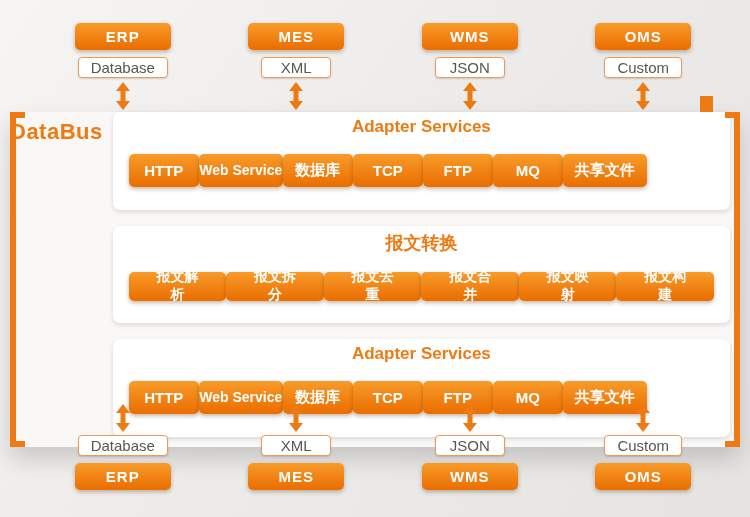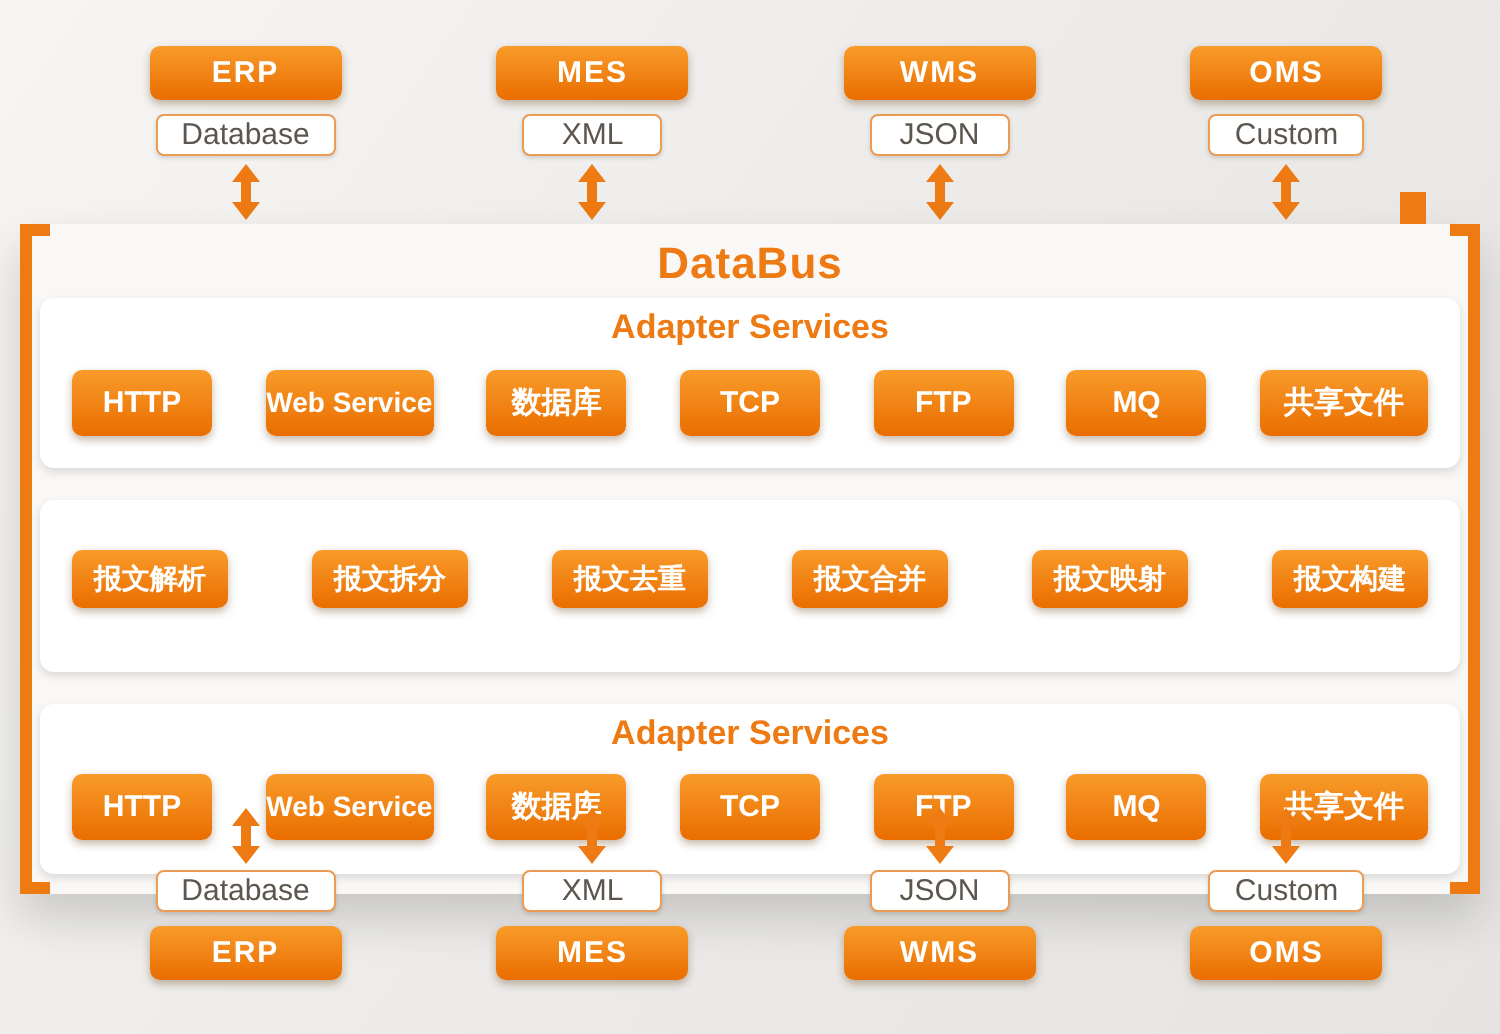--- a/index.html
+++ b/index.html
@@ -43,21 +43,21 @@
   .arrow { color: var(--accent); margin-top: 4px; flex: 0 0 auto; }
   .io-row.bottom .arrow { margin-top: 0; }
   .io-row.bottom .fmt-box { margin-top: 3px; }
   .io-row.bottom .sys-btn { margin-top: 7px; }
 
   
   .bus {
     position: absolute; left: 10px; top: 112px; width: 730px; height: 335px;
     background: #faf8f6;
     box-shadow: 0 12px 22px rgba(0,0,0,.16);
-    display: flex; flex-direction: column; box-sizing: border-box;
+    display: flex; box-sizing: border-box;
   }
   .bracket { position: absolute; top: 0; bottom: 0; width: 15px; box-sizing: border-box; }
   .bracket.left  { left: 0;  border-left: 6px solid var(--accent);  border-top: 6px solid var(--accent); border-bottom: 6px solid var(--accent); }
   .bracket.right { right: 0; border-right: 6px solid var(--accent); border-top: 6px solid var(--accent); border-bottom: 6px solid var(--accent); }
   .corner-tab { position: absolute; right: 27px; top: -16px; width: 13px; height: 16px; background: var(--accent); }
 
   .bus-title {
     height: 37px; line-height: 40px; text-align: center;
     color: var(--accent); font-size: 22px; font-weight: bold; letter-spacing: .5px;
   }
@@ -66,33 +66,33 @@
     flex: 1; background: #fff; border-radius: 7px;
     box-shadow: 0 2px 5px rgba(0,0,0,.13);
     display: flex; flex-direction: column; min-height: 0;
   }
   .section-title {
     text-align: center; color: var(--accent);
     font-size: 17px; font-weight: bold; margin-top: 5px;
   }
   .section.mid .section-title { font-size: 18px; }
   .btn-row {
-    flex: 1; display: flex; align-items: center; justify-content: space-between;
+    flex: 1; display: flex; align-items: center; justify-content: flex-start;
     padding: 2px 16px 8px;
   }
   .svc-btn {
     min-width: 70px; height: 33px; padding: 0 12px; border-radius: 5px;
     background: linear-gradient(180deg, var(--btn-top), var(--btn-bottom));
     color: #fff; font-weight: bold; font-size: 15px;
     display: flex; align-items: center; justify-content: center; text-align: center;
     box-shadow: 0 2px 4px rgba(90, 50, 0, .35);
     box-sizing: border-box; cursor: default;
   }
   .svc-btn.narrow { width: 84px; min-width: 84px; padding: 0 0; font-size: 14px; line-height: 15px; }
-  .section.mid .svc-btn { height: 29px; font-size: 14px; min-width: 78px; padding: 0 10px; }
+  .section.mid .svc-btn { height: 29px; font-size: 14px; min-width: 78px; padding: 0 27px; }
 </style>
 </head>
 <body>
 
 <div class="stage">
 
   <div class="io-row top">
     <div class="io-col">
       <div class="sys-btn">ERP</div>
       <div class="fmt-box">Database</div>
@@ -139,20 +139,21 @@
           <div class="svc-btn narrow">Web Service</div>
           <div class="svc-btn">数据库</div>
           <div class="svc-btn">TCP</div>
           <div class="svc-btn">FTP</div>
           <div class="svc-btn">MQ</div>
           <div class="svc-btn">共享文件</div>
         </div>
       </div>
 
       <div class="section mid">
+        <div class="section-title">报文转换</div>
         <div class="btn-row">
           <div class="svc-btn">报文解析</div>
           <div class="svc-btn">报文拆分</div>
           <div class="svc-btn">报文去重</div>
           <div class="svc-btn">报文合并</div>
           <div class="svc-btn">报文映射</div>
           <div class="svc-btn">报文构建</div>
         </div>
       </div>
 

